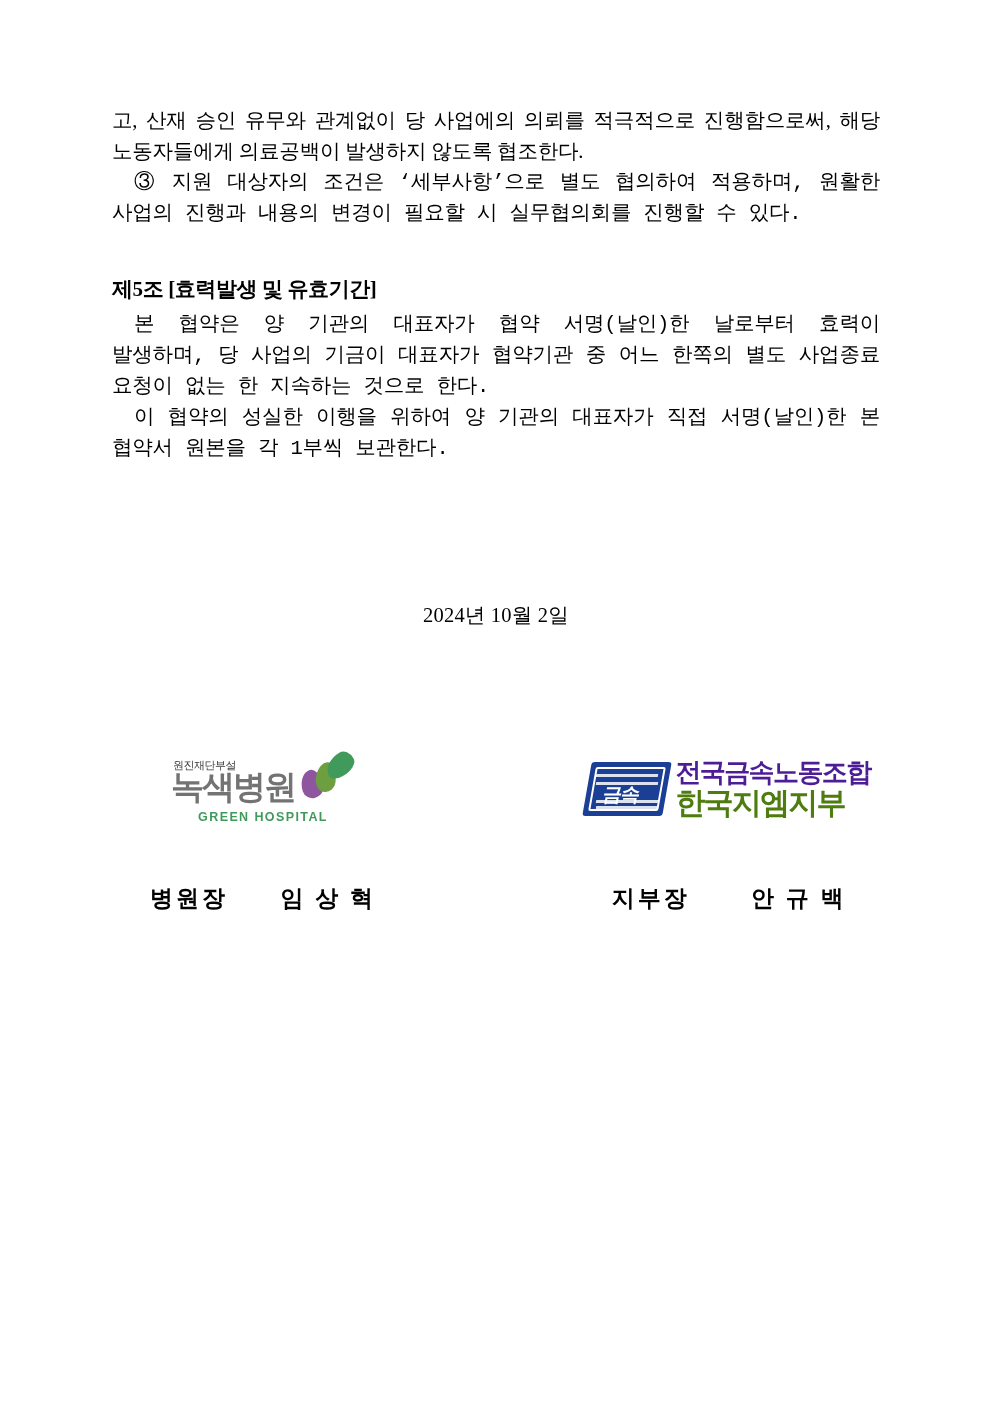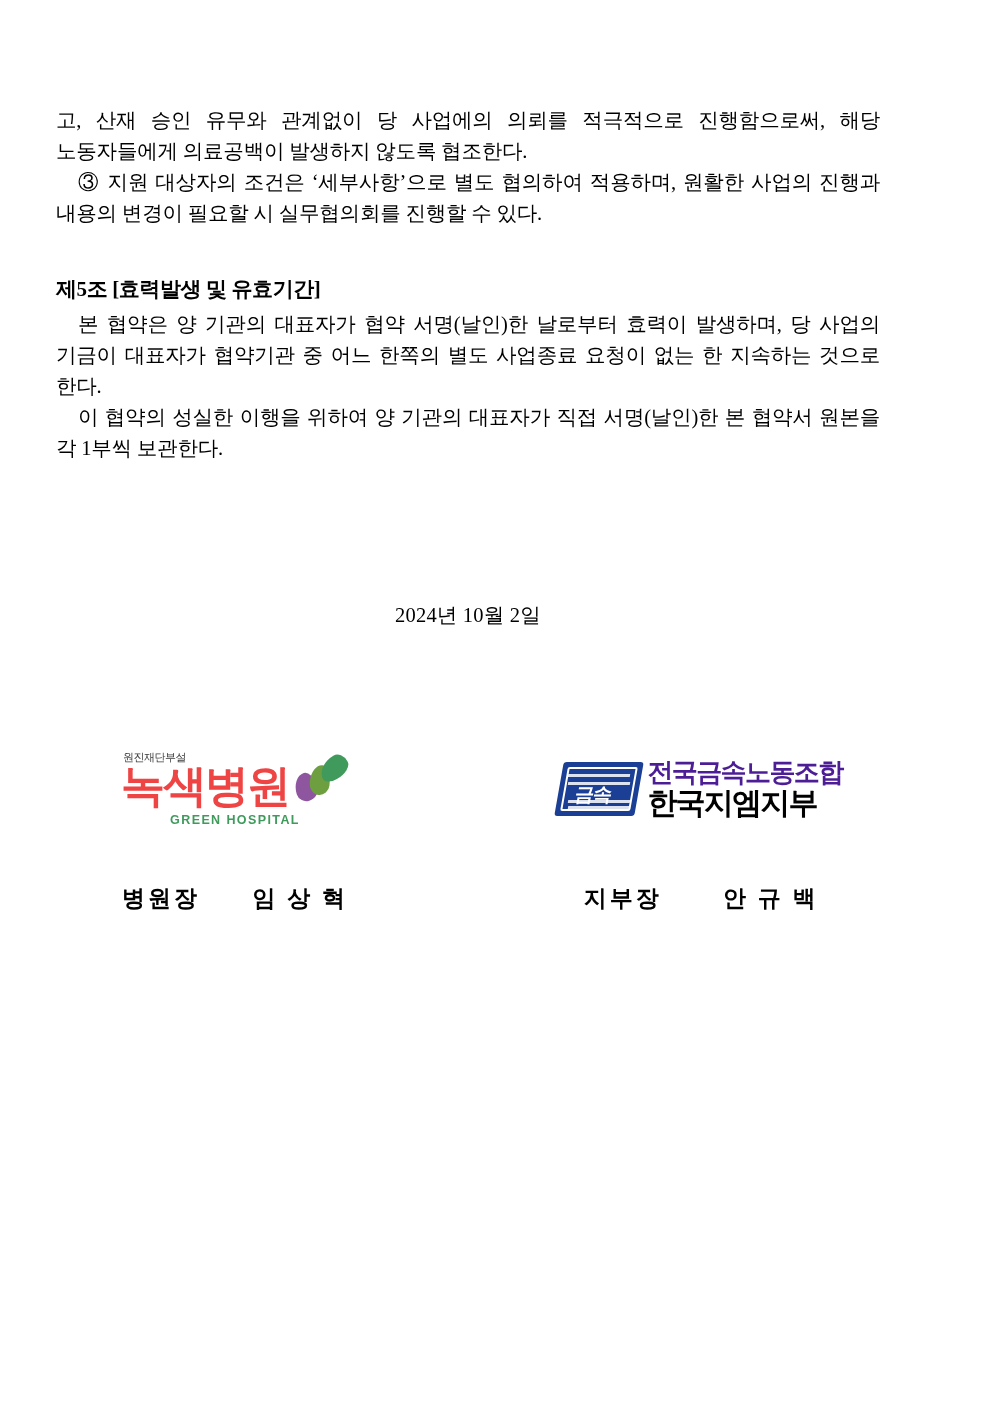--- a/index.html
+++ b/index.html
@@ -17,38 +17,39 @@
     overflow: hidden;
   }
 
   .page {
     position: absolute;
     left: 0;
     top: 0;
     width: 992px;
     height: 1403px;
     box-sizing: border-box;
-    padding: 105px 112px 0 56px;
+    padding: 105px 112px 0 112px;
   }
 
   .body-text {
     font-size: 20.5px;
     line-height: 31px;
     letter-spacing: -0.2px;
     text-align: justify;
     text-justify: inter-character;
     word-break: keep-all;
   }
 
   p.para {
     margin: 0;
   }
 
   p.indent {
     text-indent: 22px;
+    font-family: Liberation Mono, monospace;
   }
 
   .section-title {
     margin: 0;
     font-size: 21px;
     font-weight: bold;
     letter-spacing: -0.4px;
   }
 
   .gap-before-section {
@@ -110,24 +111,24 @@
   }
   .gh-sub {
     font-family: "Liberation Sans", sans-serif;
     font-size: 11px;
     color: #3c3c3c;
     letter-spacing: -0.5px;
     margin-bottom: 2px;
     margin-left: 2px;
   }
   .gh-main {
-    font-family: Liberation Serif, serif;
-    font-size: 44px;
-    font-weight: bold;
-    color: #ef4444;
+    font-family: Liberation Mono, monospace;
+    font-size: 33px;
+    font-weight: bold;
+    color: #737373;
     letter-spacing: -2px;
   }
   .gh-mark {
     position: relative;
     width: 56px;
     height: 46px;
     margin-left: 4px;
     margin-bottom: 6px;
   }
   .leaf-a {
@@ -233,21 +234,21 @@
     font-family: "Liberation Sans", sans-serif;
     font-size: 26px;
     font-weight: bold;
     color: #4c1d95;
     letter-spacing: -1.6px;
   }
   .mu-t2 {
     font-family: "Liberation Sans", sans-serif;
     font-size: 30px;
     font-weight: bold;
-    color: #000000;
+    color: #4d7c0f;
     letter-spacing: -1.8px;
   }
 
   .sig-names {
     margin-top: 46px;
     font-size: 23px;
     font-weight: bold;
     letter-spacing: 3px;
     white-space: pre;
     font-family: "Liberation Serif", serif;

